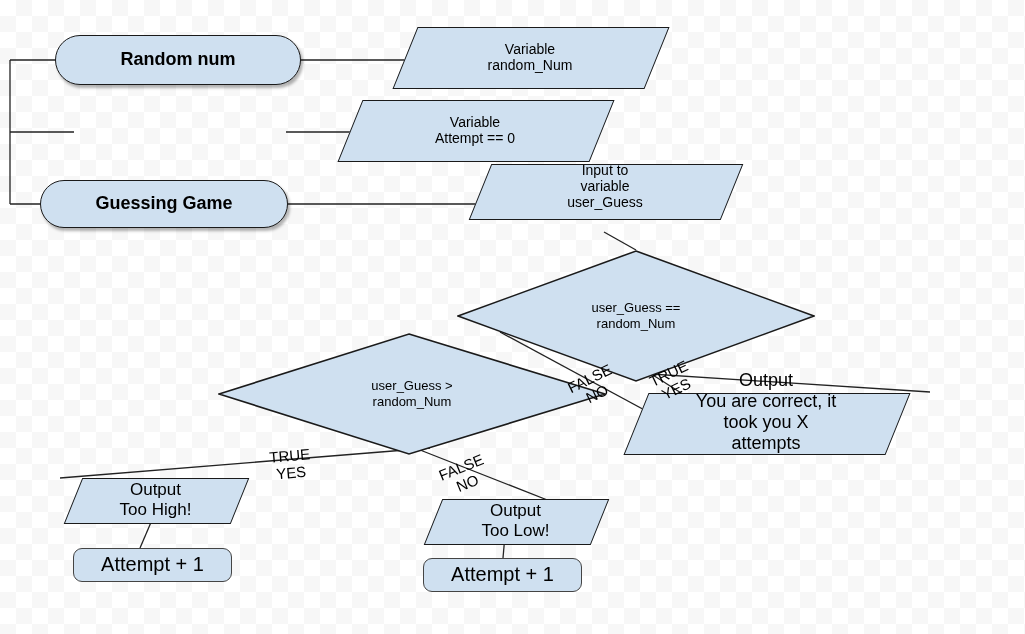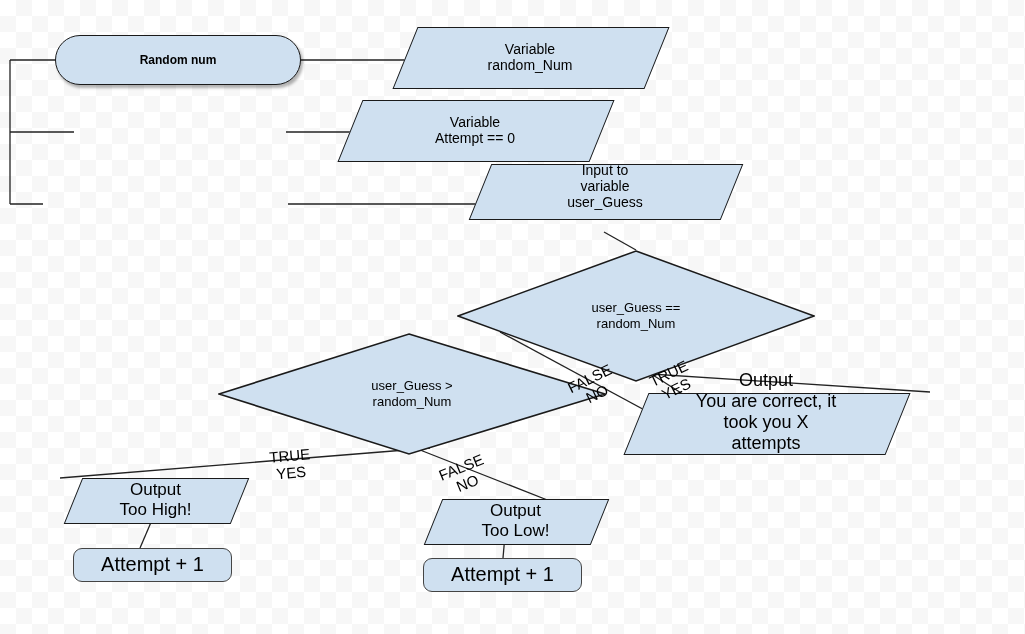--- a/index.html
+++ b/index.html
@@ -37,21 +37,21 @@
     line-height: 1.18;
     white-space: pre-line;
     border-radius: 9px;
   }
   
   .pill {
     background: #cfe0f0;
     border: 1.4px solid #1a1a1a;
     border-radius: 999px;
     font-weight: bold;
-    font-size: 12px;
+    font-size: 18px;
     box-shadow: 2px 3px 3px rgba(0,0,0,0.30);
     z-index: 4;
   }
   
   .io-wrap {
     position: absolute;
     z-index: 3;
   }
   .io-shape {
     position: absolute;
@@ -145,20 +145,23 @@
       <path d="M 155,513 L 140,548"></path>
       <path d="M 505,535 L 503,558"></path>
     </g>
   </svg>
 
   <div class="node pill" style="left:55px; top:35px; width:246px; height:50px;">
     <span>Random num</span>
   </div>
 
 
+  <div class="node pill" style="left:40px; top:180px; width:248px; height:48px;">
+    <span>Guessing Game</span>
+  </div>
 
   <div class="io-wrap" style="left:405px; top:27px; width:250px; height:60px;">
     <div class="io-shape"></div>
     <div class="io-label">Variable
 random_Num</div>
   </div>
 
   <div class="io-wrap" style="left:350px; top:100px; width:250px; height:60px;">
     <div class="io-shape"></div>
     <div class="io-label">Variable

